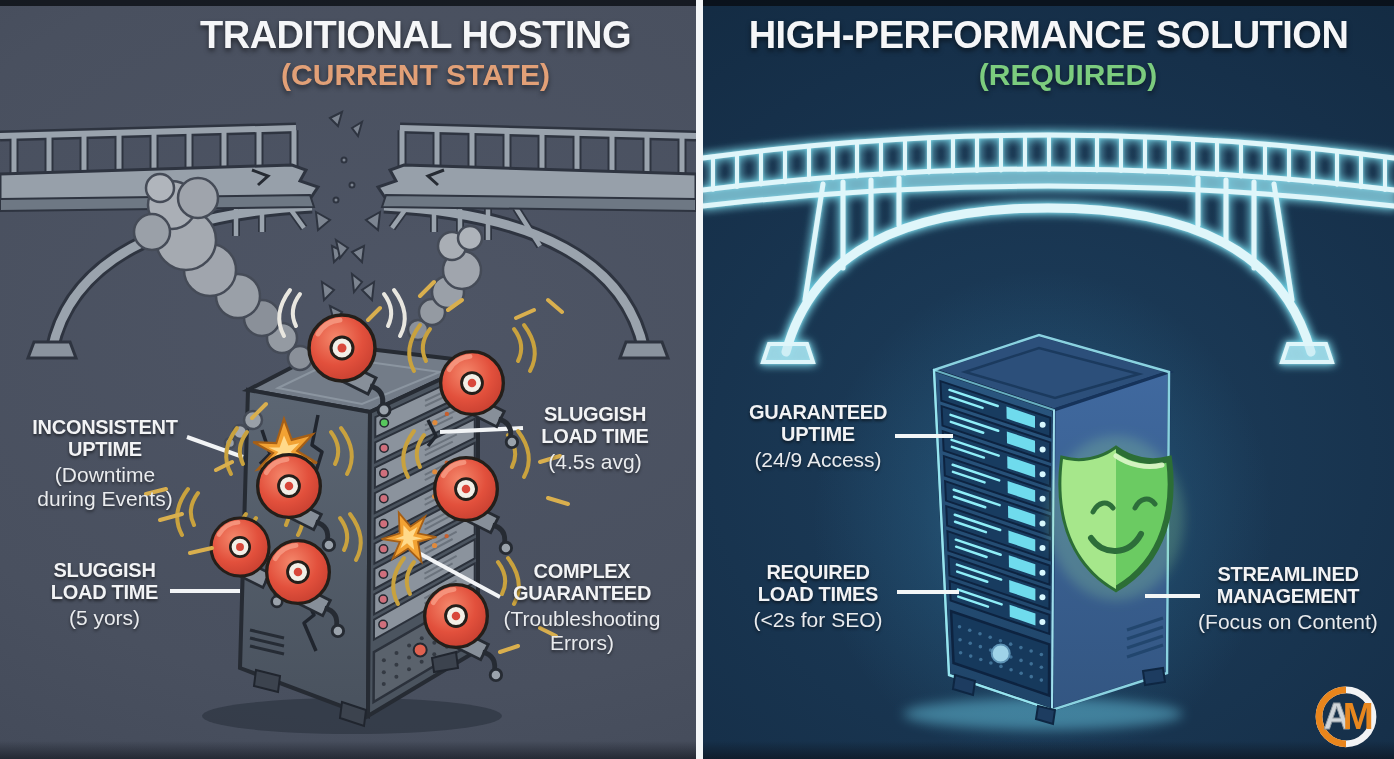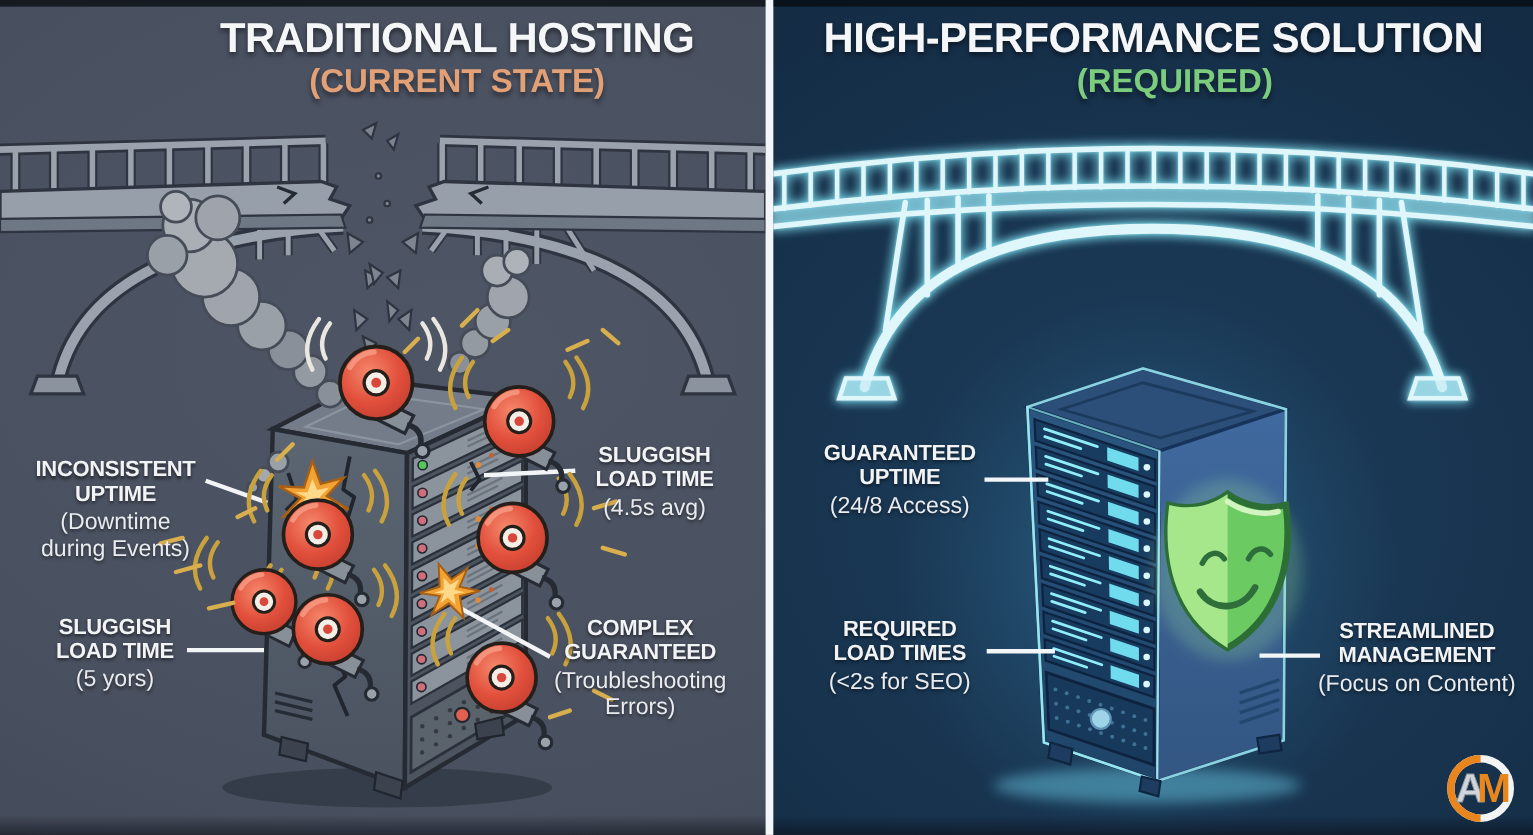--- a/index.html
+++ b/index.html
@@ -420,21 +420,21 @@
   <div class="callout" style="left:492px;top:561px;width:180px;">
     <div class="co-h">COMPLEX
 GUARANTEED</div>
     <div class="co-d">(Troubleshooting
 Errors)</div>
   </div>
 
   <div class="callout" style="left:733px;top:382px;width:170px;margin-top:20px;">
     <div class="co-h">GUARANTEED
 UPTIME</div>
-    <div class="co-d">(24/8 Access)</div>
+    <div class="co-d">(24/9 Access)</div>
   </div>
   <div class="callout" style="left:733px;top:562px;width:170px;">
     <div class="co-h">REQUIRED
 LOAD TIMES</div>
     <div class="co-d">(&lt;2s for SEO)</div>
   </div>
   <div class="callout" style="left:1193px;top:564px;width:190px;">
     <div class="co-h">STREAMLINED
 MANAGEMENT</div>
     <div class="co-d">(Focus on Content)</div>

